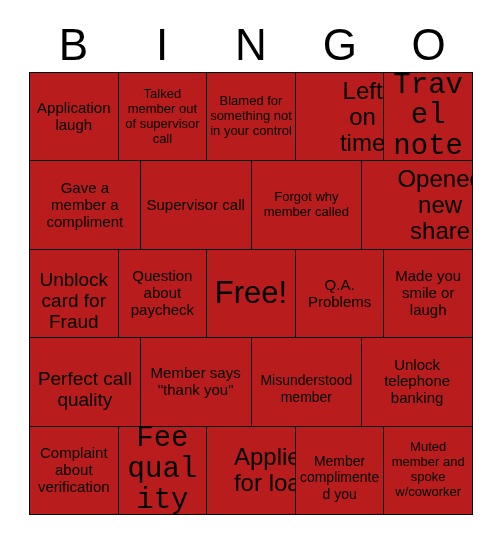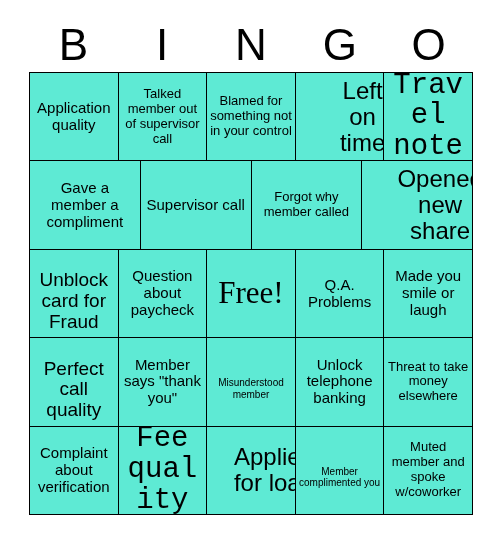--- a/index.html
+++ b/index.html
@@ -68,57 +68,57 @@
     box-sizing: border-box;
     border-right: 1px solid #000000;
     border-bottom: 1px solid #000000;
     display: flex;
     align-items: center;
     justify-content: center;
     text-align: center;
     padding: 1px 2px;
     min-width: 0;
     overflow: hidden;
-    background: #5eead4;
+    background: #b91c1c;
   }
   .cell-text {
     display: block;
     width: 100%;
     line-height: 1.12;
     color: #000000;
     word-wrap: break-word;
     overflow-wrap: break-word;
     font-family: "Liberation Sans", sans-serif;
   }
   
-  .fs-xs  { font-size: 10px; line-height: 1.18; margin-top: 14px; }
+  .fs-xs  { font-size: 14px; line-height: 1.18; margin-top: 14px; }
   .fs-s   { font-size: 13px;   line-height: 1.15; }
   .fs-m   { font-size: 15px;   line-height: 1.13; }
   .fs-l   { font-size: 19px;   line-height: 1.10; margin-top: 16px; }
   .fs-xl  { font-size: 24px;   line-height: 1.08; margin-left: 46px; }
   .fs-xxl { font-size: 29px;   line-height: 1.06; font-family: Liberation Mono, monospace; }
-  .fs-free{ font-size: 31px;   line-height: 1.05; font-family: Liberation Serif, serif; }
+  .fs-free{ font-size: 31px;   line-height: 1.05; }
 </style>
 </head>
 <body>
 
 <div id="card-root">
 
   <div class="bingo-header">
     <div class="header-letter">B</div>
     <div class="header-letter">I</div>
     <div class="header-letter">N</div>
     <div class="header-letter">G</div>
     <div class="header-letter">O</div>
   </div>
 
   <div class="bingo-grid" id="bingo-grid">
       <div class="bingo-row">
         <div class="bingo-cell">
-          <span class="cell-text fs-m">Application quality</span>
+          <span class="cell-text fs-m">Application laugh</span>
         </div>
         <div class="bingo-cell">
           <span class="cell-text fs-s">Talked member out of supervisor call</span>
         </div>
         <div class="bingo-cell">
           <span class="cell-text fs-s">Blamed for something not in your control</span>
         </div>
         <div class="bingo-cell">
           <span class="cell-text fs-xl">Left on time</span>
         </div>
@@ -163,23 +163,20 @@
         </div>
         <div class="bingo-cell">
           <span class="cell-text fs-m">Member says "thank you"</span>
         </div>
         <div class="bingo-cell">
           <span class="cell-text fs-xs">Misunderstood member</span>
         </div>
         <div class="bingo-cell">
           <span class="cell-text fs-m">Unlock telephone banking</span>
         </div>
-        <div class="bingo-cell">
-          <span class="cell-text fs-s">Threat to take money elsewhere</span>
-        </div>
       </div>
       <div class="bingo-row">
         <div class="bingo-cell">
           <span class="cell-text fs-m">Complaint about verification</span>
         </div>
         <div class="bingo-cell">
           <span class="cell-text fs-xxl">Fee quality</span>
         </div>
         <div class="bingo-cell">
           <span class="cell-text fs-xl">Applied for loan</span>

